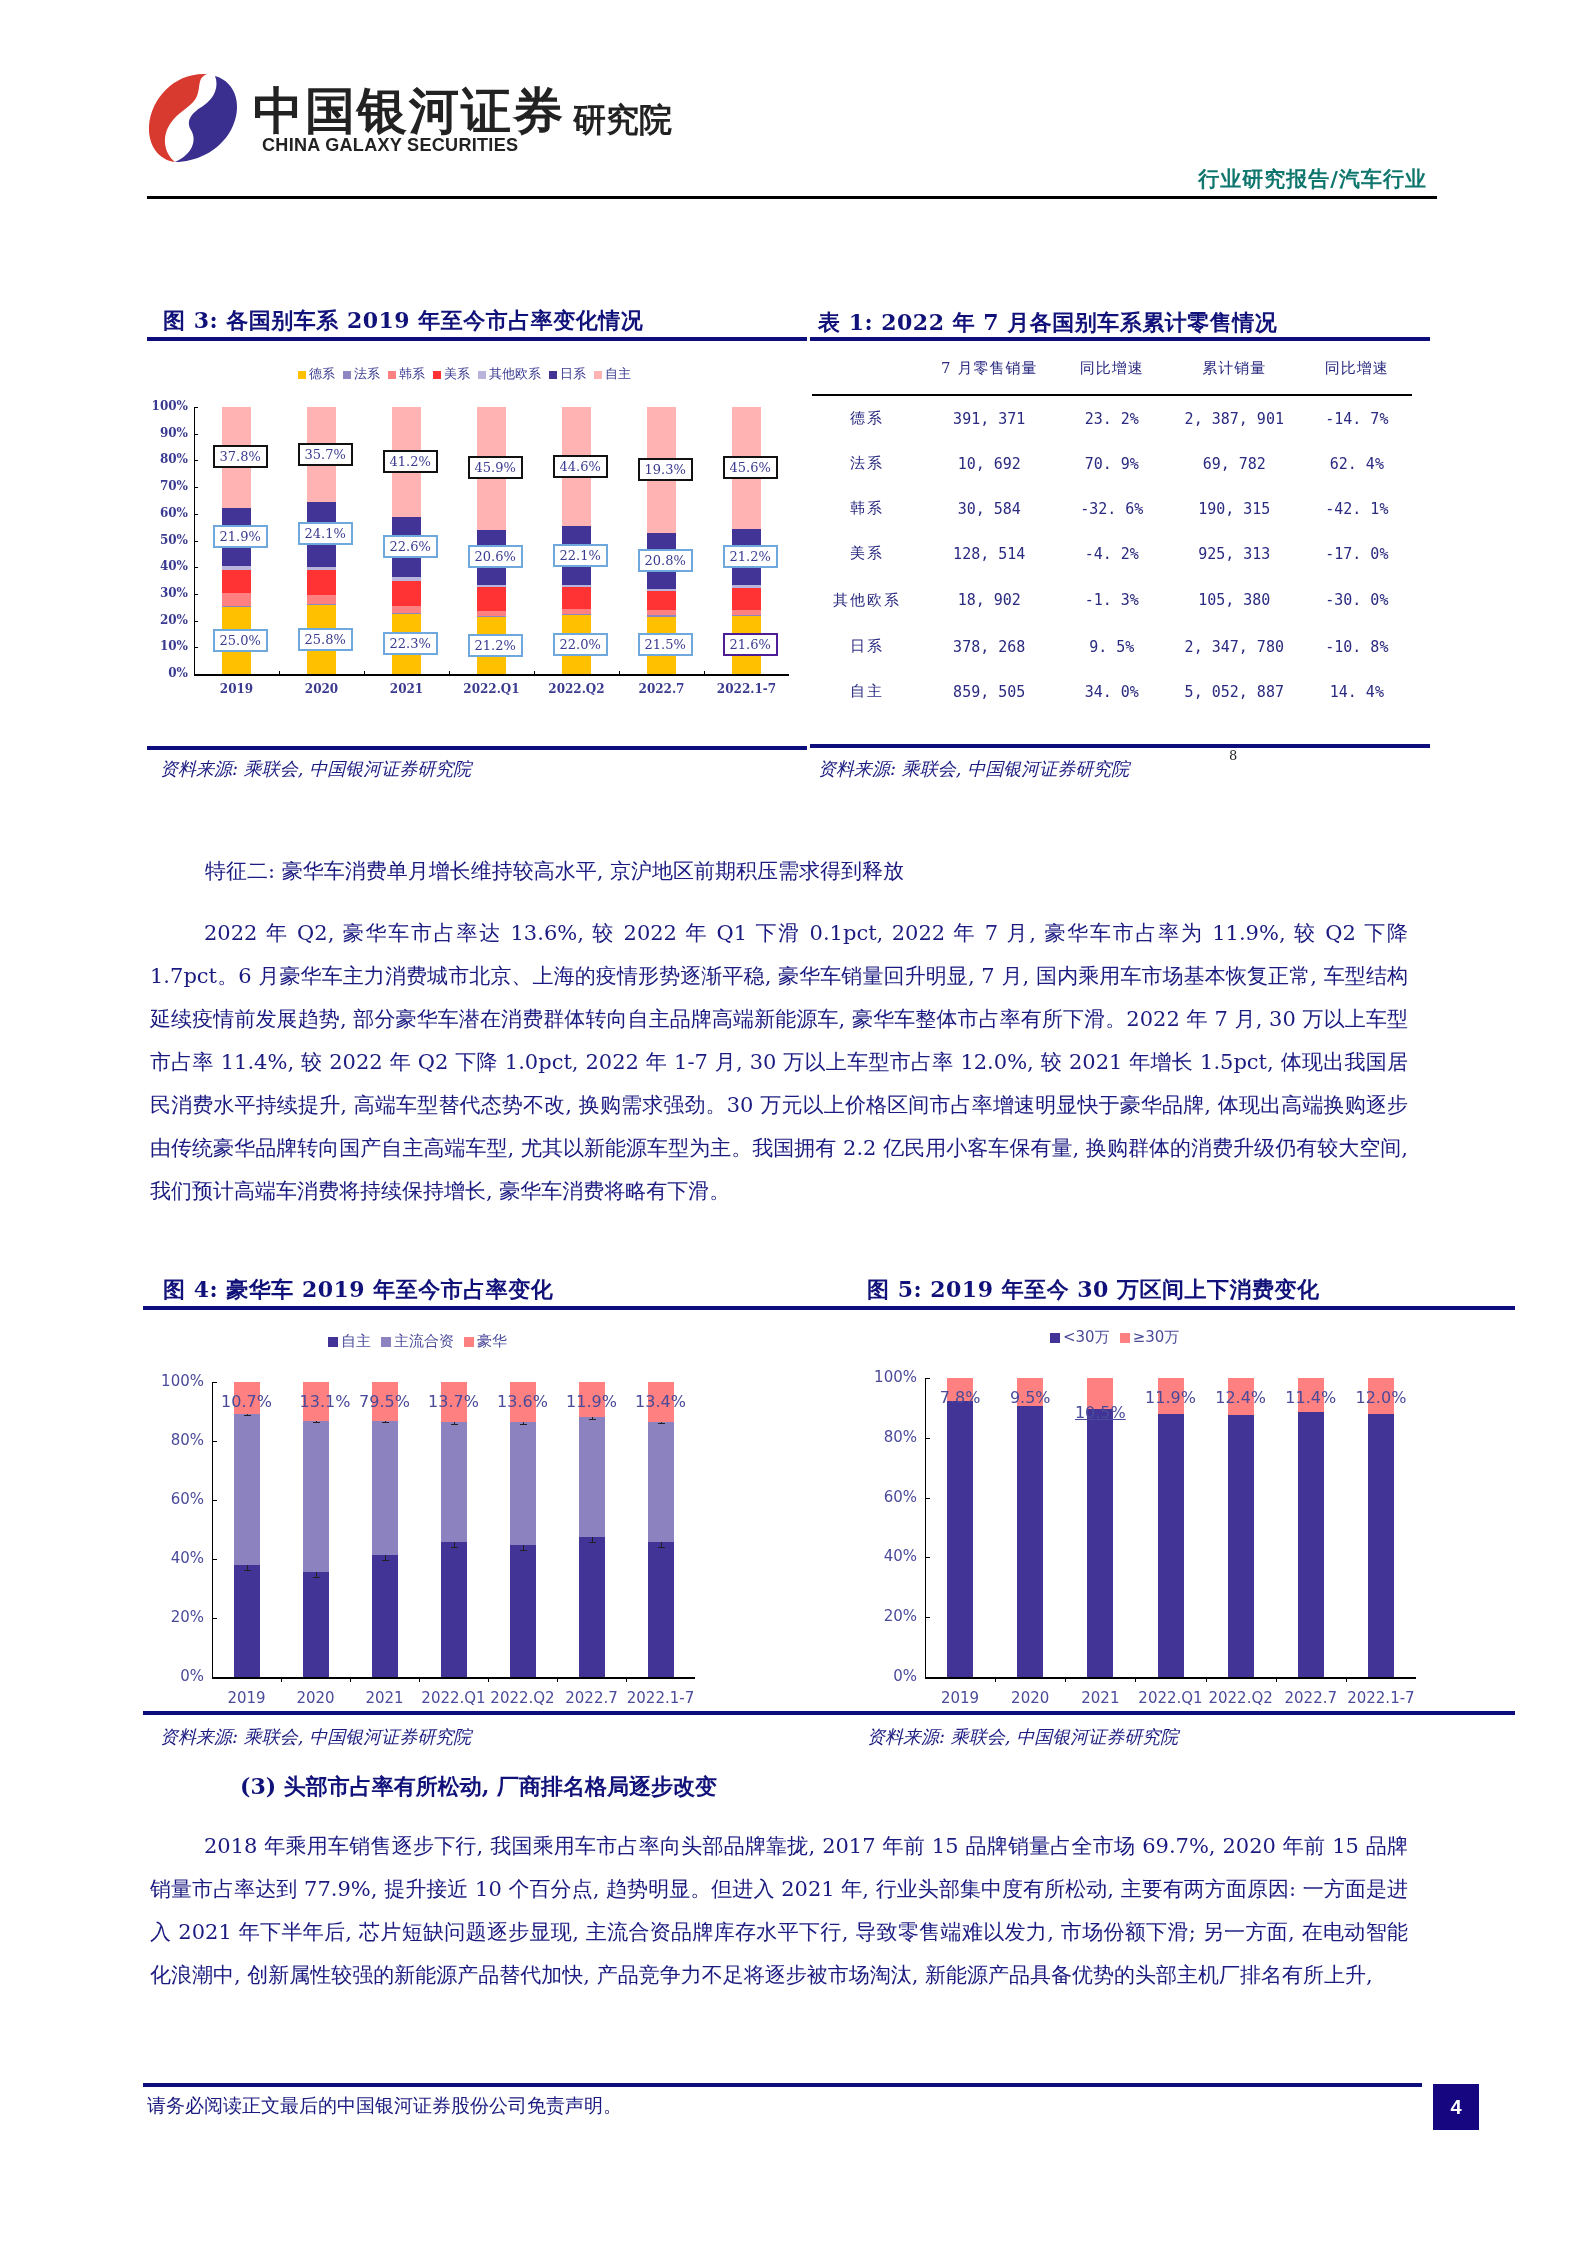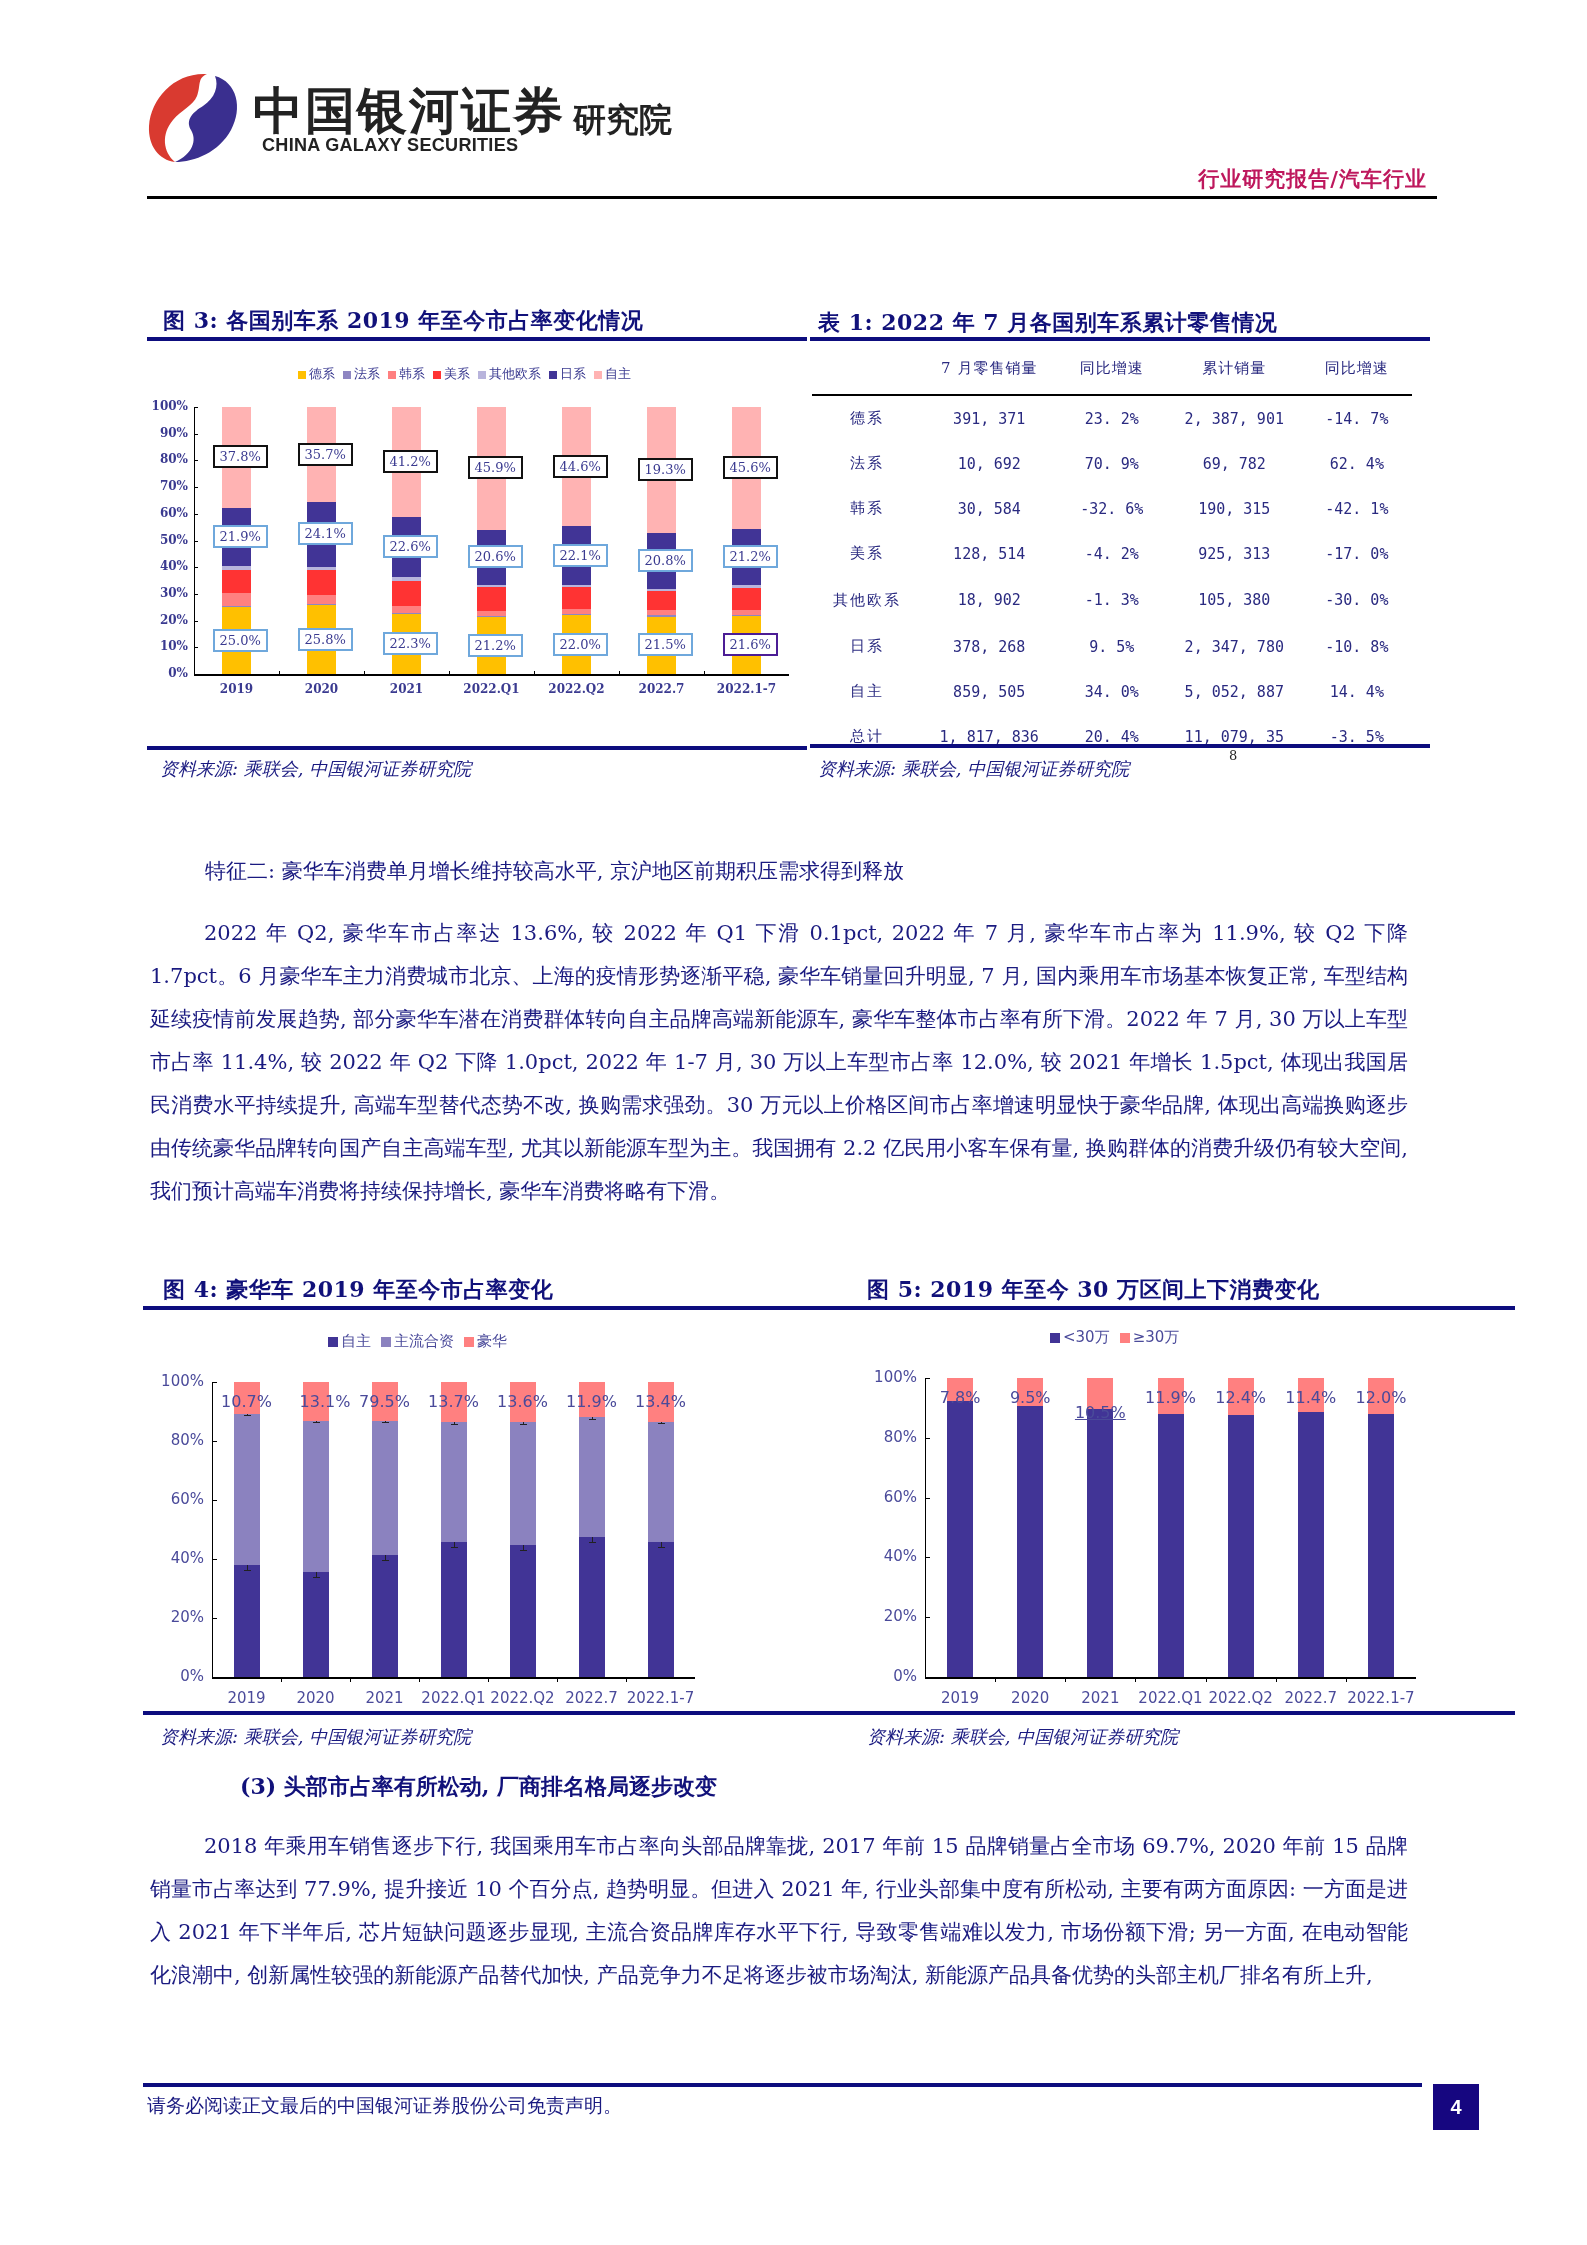--- a/index.html
+++ b/index.html
@@ -4,21 +4,21 @@
 <style>
   html, body { margin:0; padding:0; background:#fff; }
   body { width:1587px; height:2245px; position:relative; overflow:hidden;
          font-family:"DejaVu Serif", "Liberation Serif", serif; color:#1a1a80; }
   .abs { position:absolute; }
   
   .logo-wrap { left:145px; top:68px; width:560px; height:96px; }
   .logo-cn { left:253px; top:78px; font-family:"DejaVu Sans", sans-serif; font-weight:bold; font-size:50px; color:#222; letter-spacing:2px; white-space:nowrap; }
   .logo-en { left:262px; top:134px; font-family:"Liberation Sans", sans-serif; font-weight:bold; font-size:19px; color:#222; letter-spacing:0.3px; white-space:nowrap; transform:scaleX(0.95); transform-origin:left; }
   .logo-inst { left:573px; top:98px; font-family:"DejaVu Sans", sans-serif; font-weight:bold; font-size:33px; color:#222; white-space:nowrap; }
-  .header-cat { right:160px; top:165px; font-size:21px; font-weight:bold; color:#be185d; white-space:nowrap; letter-spacing:1px;}
+  .header-cat { right:160px; top:165px; font-size:21px; font-weight:bold; color:#0f766e; white-space:nowrap; letter-spacing:1px;}
   .hline { background:#000; }
   .blue-line { background:#0d0d7e; }
   .fig-title { font-size:22px; font-weight:bold; color:#11117a; white-space:nowrap; letter-spacing:0.5px; }
   .src { font-size:18px; font-style:italic; color:#1a1a80; white-space:nowrap; }
   .para { left:150px; width:1258px; font-size:21px; line-height:43px; color:#1a1a80; text-align:justify; }
   .para .indent { display:inline-block; width:54px; }
   .sec-title { font-size:22px; font-weight:bold; color:#11117a; white-space:nowrap; }
   
   table.t1 { border-collapse:collapse; font-size:15px; color:#2a2a80; font-family:"DejaVu Sans Mono", "Liberation Mono", monospace; }
   table.t1 th { font-weight:normal; height:50px; border-bottom:2px solid #000; text-align:center; letter-spacing:1px; font-family:"DejaVu Serif", serif; }
@@ -223,27 +223,20 @@
           <td>9. 5%</td>
           <td>2, 347, 780</td>
           <td>-10. 8%</td>
         </tr>
         <tr>
           <td class="rowlbl">自主</td>
           <td>859, 505</td>
           <td>34. 0%</td>
           <td>5, 052, 887</td>
           <td>14. 4%</td>
-        </tr>
-        <tr>
-          <td class="rowlbl">总计</td>
-          <td>1, 817, 836</td>
-          <td>20. 4%</td>
-          <td>11, 079, 35</td>
-          <td>-3. 5%</td>
         </tr>
       </tbody>
   </table>
 </div>
 <div class="abs blue-line" style="left:810px;top:744px;width:620px;height:4px;"></div>
 <div class="abs src" style="left:818px;top:757px;">资料来源: 乘联会, 中国银河证券研究院</div>
 <div class="abs" style="left:1229px;top:748px;font-size:13px;color:#222;">8</div>
 
 <div class="abs" style="left:205px;top:857px;font-size:21px;color:#1a1a80;white-space:nowrap;">特征二: 豪华车消费单月增长维持较高水平, 京沪地区前期积压需求得到释放</div>
 <div class="abs para" style="top:912px;">

